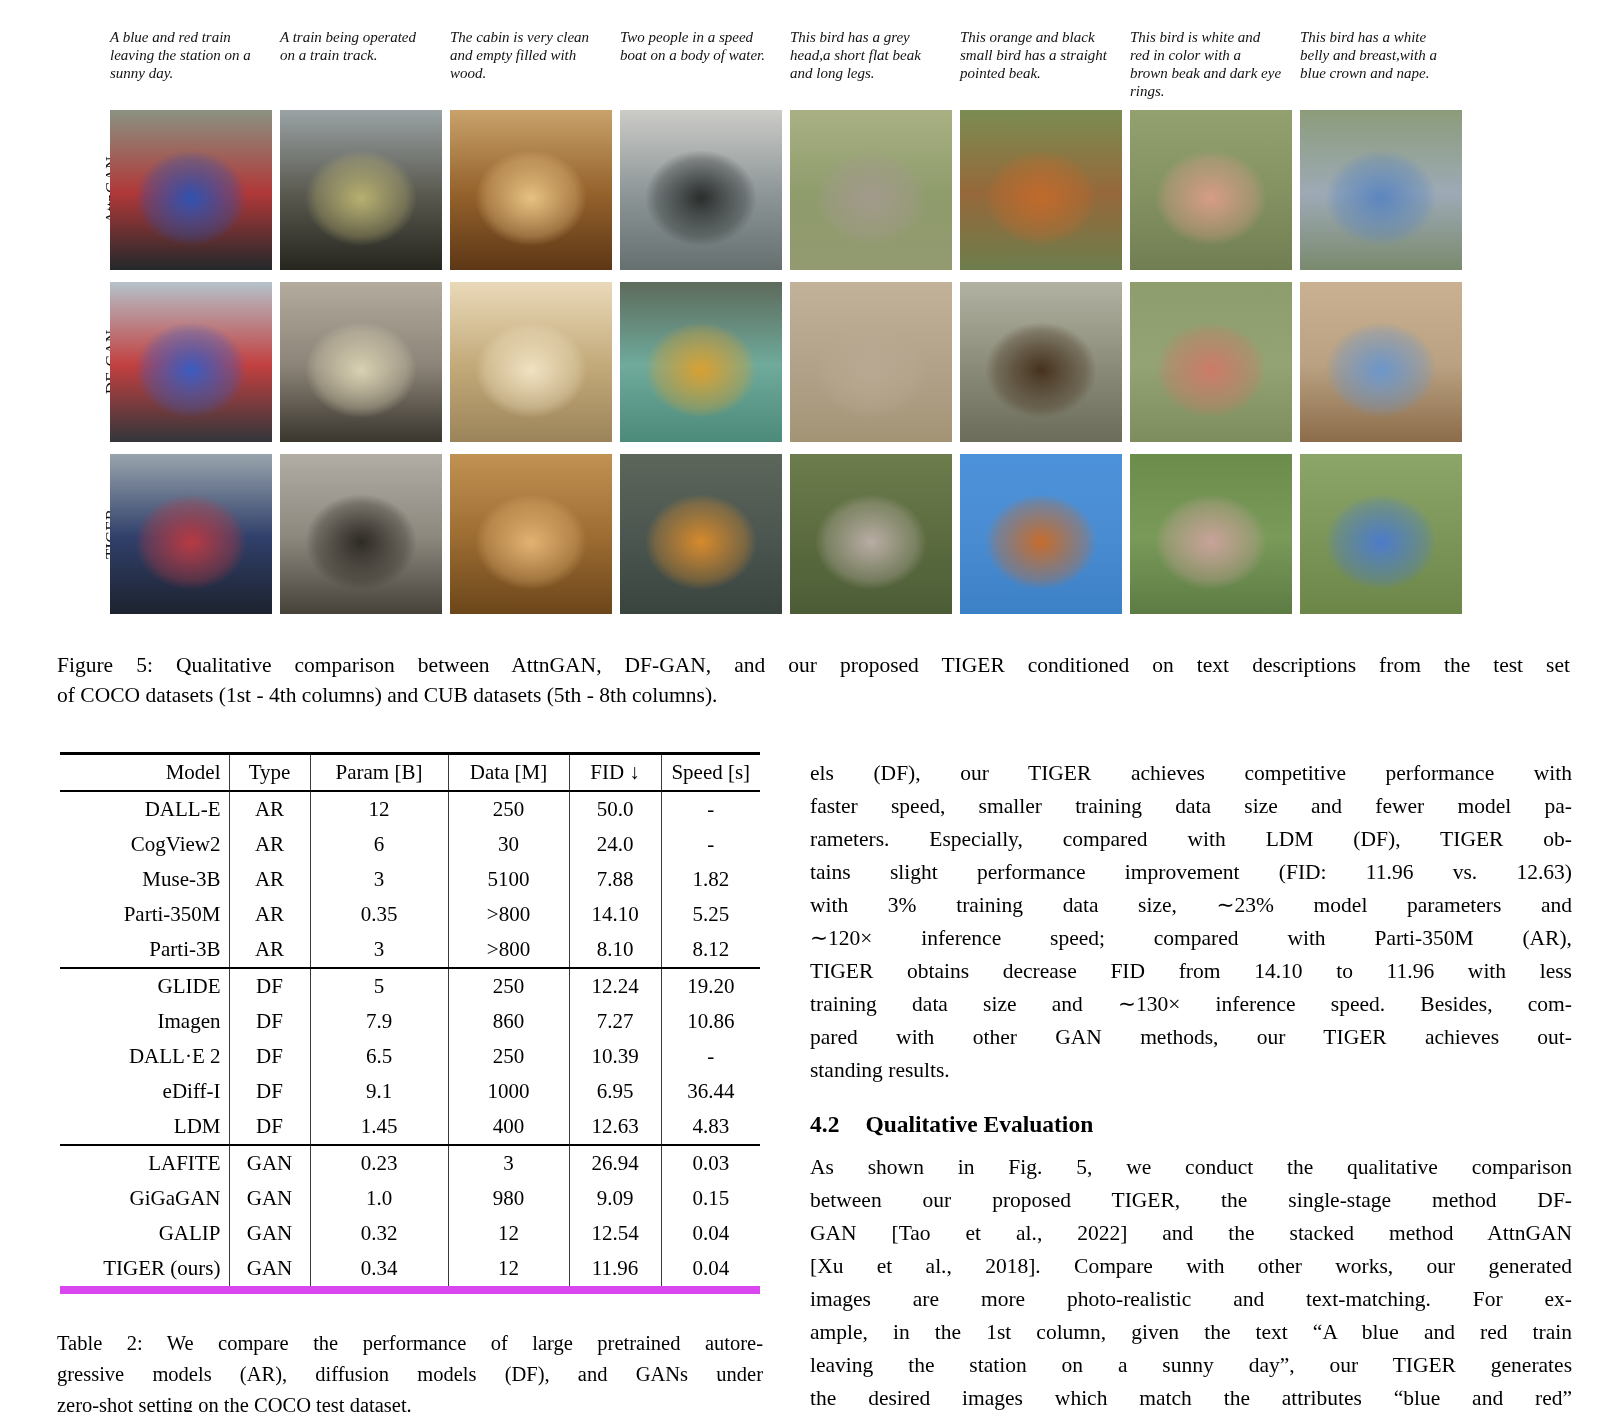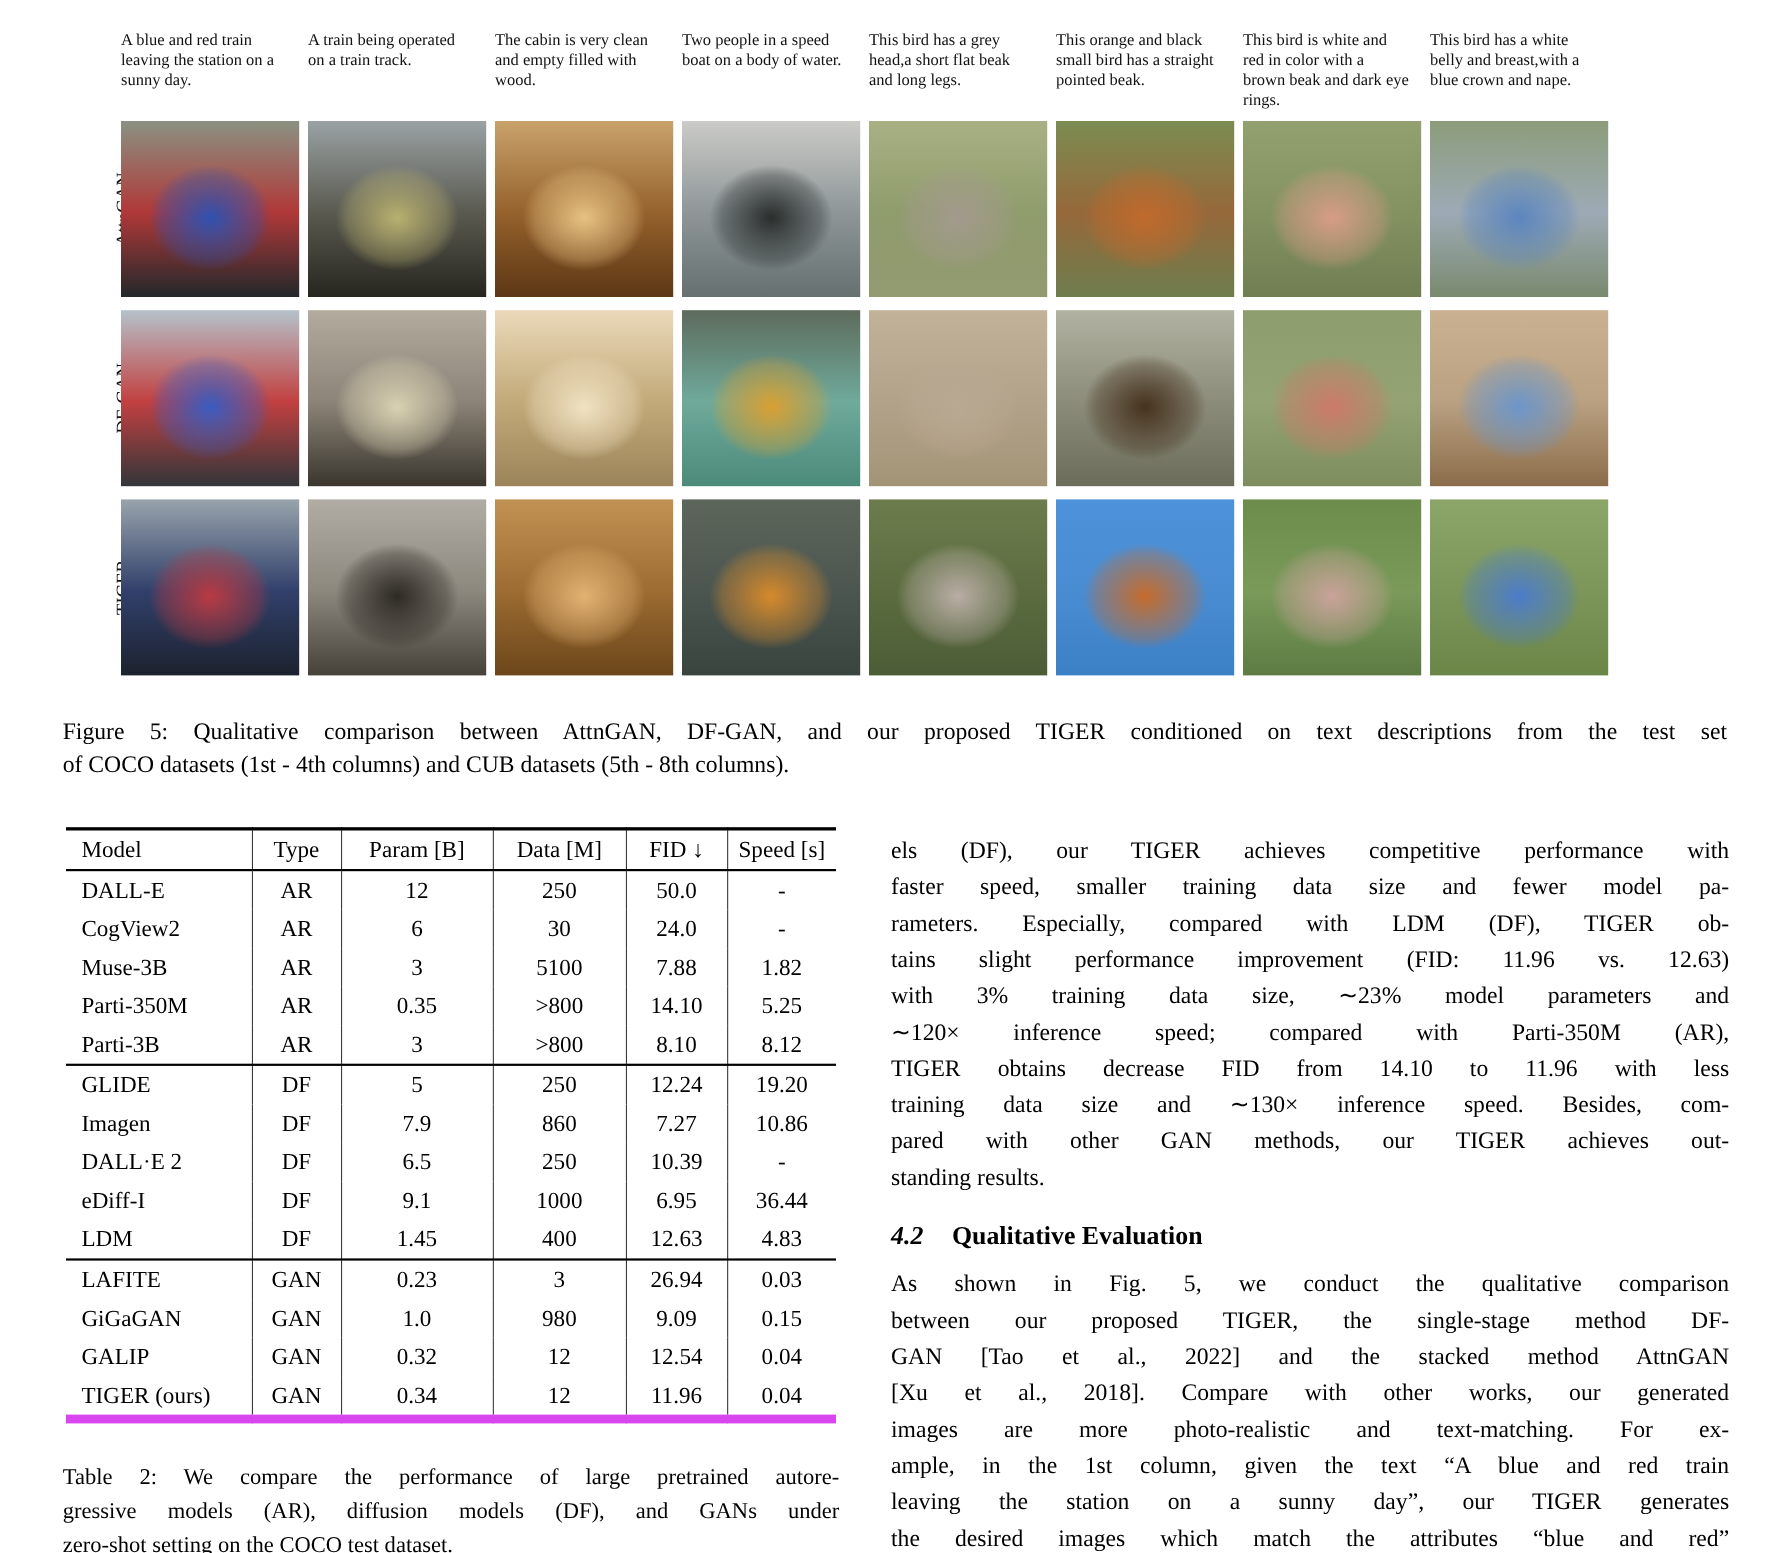--- a/index.html
+++ b/index.html
@@ -2,49 +2,49 @@
 <html><head>
 <meta charset="utf-8">
 <style>
   * { margin:0; padding:0; box-sizing:border-box; }
   html,body { background:#ffffff; }
   body {
     width:1619px; height:1412px; position:relative; overflow:hidden;
     font-family:"Liberation Serif", serif; color:#000;
   }
   
-  .fig-captions { position:absolute; left:110px; top:28px; display:flex; gap:8px; }
+  .fig-captions { position:absolute; left:110px; top:28px; display:flex; gap:8px;font-style:italic; }
   .fig-cap { width:162px; font-size:15px; line-height:18px; color:#111; padding-right:10px; }
   .fig-grid {
     position:absolute; left:110px; top:110px;
     display:grid; grid-template-columns:repeat(8,162px); grid-auto-rows:160px; gap:12px 8px;
   }
   .fig-cell { width:162px; height:160px; }
   .row-label {
     position:absolute; left:52px; width:120px; height:20px;
     font-size:17px; text-align:center; transform:rotate(-90deg); transform-origin:center;
     color:#111;
   }
   .fig-caption { position:absolute; left:57px; top:650px; width:1513px; font-size:21.5px; line-height:30px; }
   
   .tbl { position:absolute; left:60px; top:752px; width:700px; border-collapse:collapse; font-size:21px; }
   .tbl thead tr { border-top:3px solid #000; border-bottom:2px solid #000; }
   .tbl td, .tbl th { padding:3px 8px; line-height:29px; font-weight:normal; text-align:center; white-space:nowrap; }
-  .tbl th:first-child, .tbl td:first-child { text-align:left; padding-left:14px; }
+  .tbl th:first-child, .tbl td:first-child { text-align:right; padding-left:14px; }
   .tbl .vsep { border-left:1px solid #3a3a3a; }
   .tbl tbody.grp { border-bottom:2px solid #000; }
   .tbl tbody.grp:last-child { border-bottom:8px solid #d946ef; }
   .tbl-caption { position:absolute; left:57px; top:1328px; width:706px; font-size:20.5px; line-height:31px; }
   
   .right-col { position:absolute; left:810px; top:757px; width:762px; }
   .para { font-size:21.5px; line-height:33px; }
   .line { text-align:justify; text-align-last:justify; }
   .line.last { text-align-last:left; }
   .sec-heading { margin-top:24px; margin-bottom:13px; font-size:23.5px; font-weight:bold; }
-  .sec-heading .num { margin-right:26px;font-style:italic; }
+  .sec-heading .num { margin-right:26px; }
 </style>
 </head>
 <body>
 
 <div class="page">
   <div class="fig-captions" id="fig-captions">
       <div class="fig-cap">A blue and red train leaving the station on a sunny day.</div>
       <div class="fig-cap">A train being operated on a train track.</div>
       <div class="fig-cap">The cabin is very clean and empty filled with wood.</div>
       <div class="fig-cap">Two people in a speed boat on a body of water.</div>

